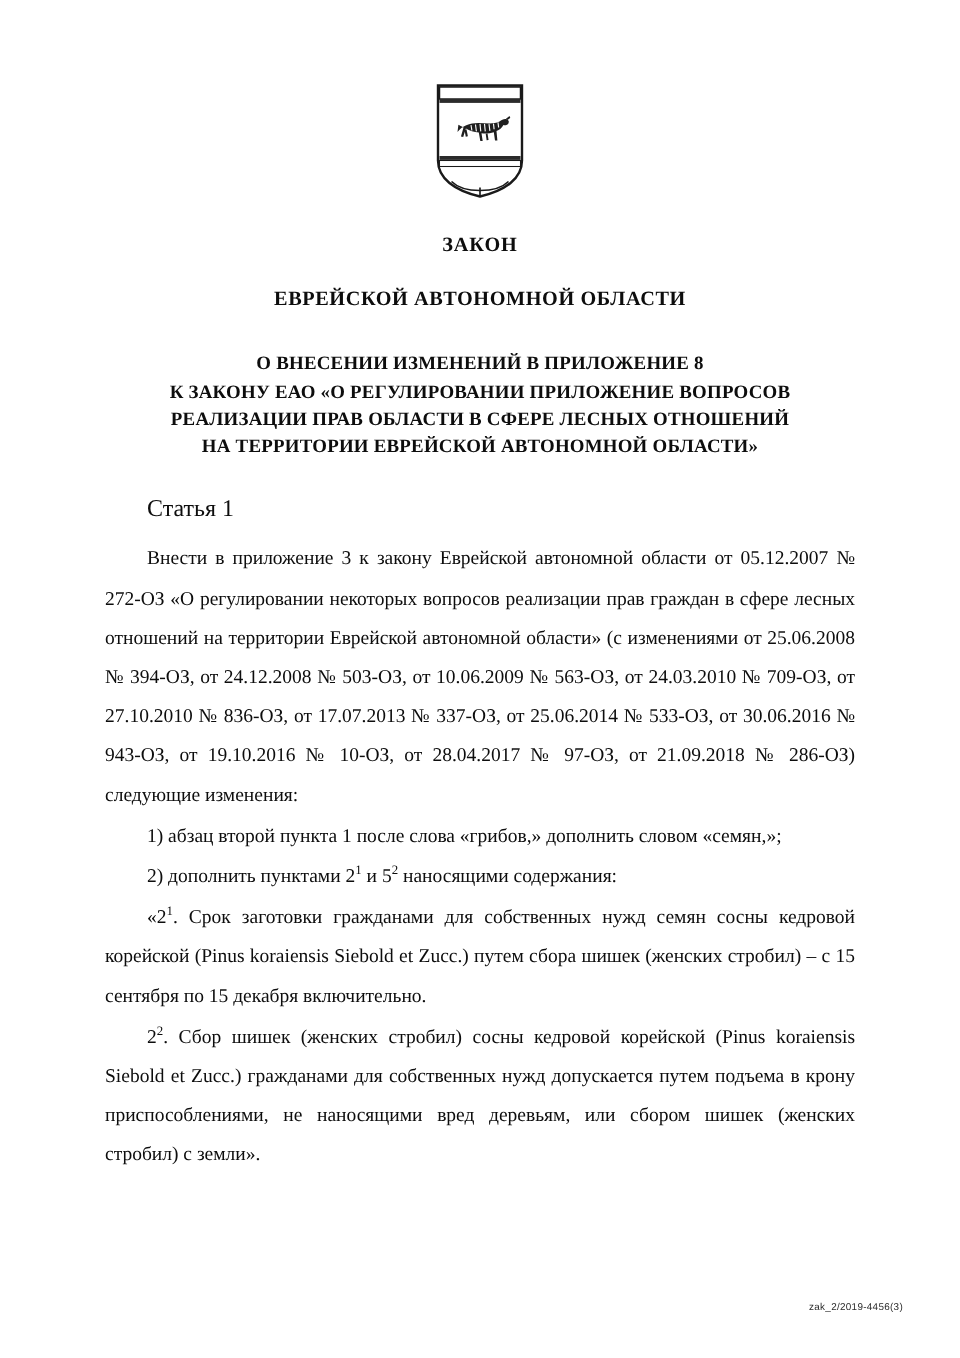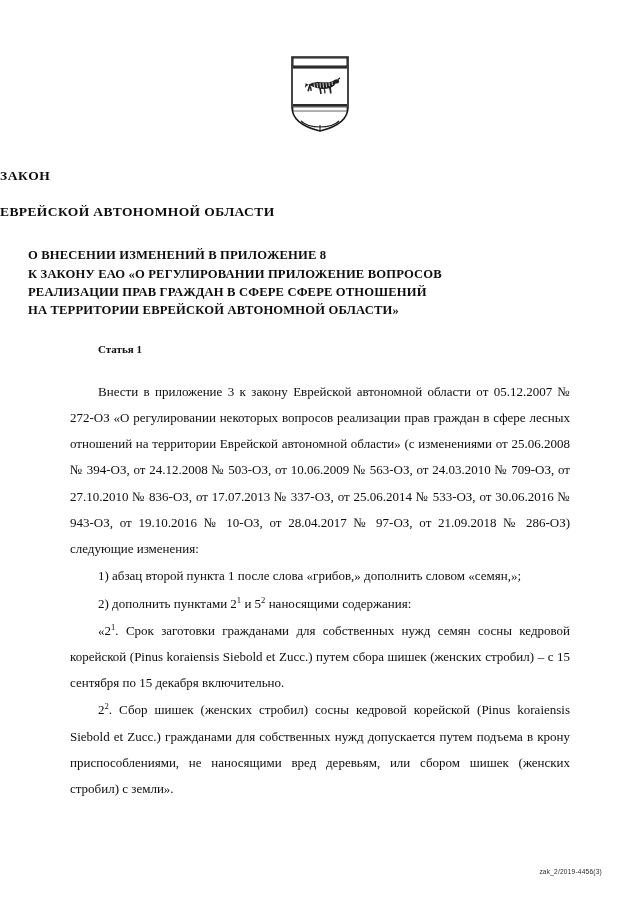--- a/index.html
+++ b/index.html
@@ -30,22 +30,22 @@
     padding-top: 55px;
   }
   .emblem {
     width: 62px;
     height: 78px;
     display: block;
   }
 
   
   .title-block {
-    text-align: left;
-    margin-top: 35px;
+    text-align: center;
+    margin-top: 22px;
   }
   .doc-kind {
     font-size: 13.5px;
     font-weight: bold;
     letter-spacing: 0.6px;
     line-height: 1.2;
   }
   .doc-region {
     font-size: 13.5px;
     font-weight: bold;
@@ -65,24 +65,24 @@
     display: block;
     white-space: nowrap;
   }
 
   
   .body-block {
     margin-top: 22px;
     padding: 0 70px 0 70px;
   }
   .article-title {
-    font-weight: bold;
-    font-size: 11px;
+    font-weight: normal;
+    font-size: 16px;
     text-indent: 28px;
-    margin: 0 0 21px 0;
+    margin: 0 0 7px 0;
     line-height: 1.5;
   }
   p.para {
     margin: 0 0 1px 0;
     font-size: 13px;
     line-height: 26.2px;
     text-align: justify;
     text-indent: 28px;
     hyphens: none;
   }
@@ -145,21 +145,21 @@
       <path d="M31 70 L31 76" fill="none" stroke="#1a1a1a" stroke-width="1.1"></path>
     </svg>
   </div>
 
   <div class="title-block">
     <div class="doc-kind">ЗАКОН</div>
     <div class="doc-region">ЕВРЕЙСКОЙ АВТОНОМНОЙ ОБЛАСТИ</div>
     <div class="doc-heading">
       <span class="hl">О ВНЕСЕНИИ ИЗМЕНЕНИЙ В ПРИЛОЖЕНИЕ 8</span>
       <span class="hl">К ЗАКОНУ ЕАО «О РЕГУЛИРОВАНИИ ПРИЛОЖЕНИЕ ВОПРОСОВ</span>
-      <span class="hl">РЕАЛИЗАЦИИ ПРАВ ГРАЖДАН В СФЕРЕ СФЕРЕ ОТНОШЕНИЙ</span>
+      <span class="hl">РЕАЛИЗАЦИИ ПРАВ ОБЛАСТИ В СФЕРЕ ЛЕСНЫХ ОТНОШЕНИЙ</span>
       <span class="hl">НА ТЕРРИТОРИИ ЕВРЕЙСКОЙ АВТОНОМНОЙ ОБЛАСТИ»</span>
     </div>
   </div>
 
   <div class="body-block">
 
     <p class="article-title">Статья 1</p>
 
     <p class="para">Внести в приложение 3 к закону Еврейской автономной области от 05.12.2007 № 272-ОЗ «О регулировании некоторых вопросов реализации прав граждан в сфере лесных отношений на территории Еврейской автономной области» (с изменениями от 25.06.2008 № 394-ОЗ, от 24.12.2008 № 503-ОЗ, от 10.06.2009 № 563-ОЗ, от 24.03.2010 № 709-ОЗ, от 27.10.2010 № 836-ОЗ, от 17.07.2013 № 337-ОЗ, от 25.06.2014 № 533-ОЗ, от 30.06.2016 № 943-ОЗ, от 19.10.2016 № 10-ОЗ, от 28.04.2017 № 97-ОЗ, от 21.09.2018 № 286-ОЗ) следующие изменения:</p>
 

